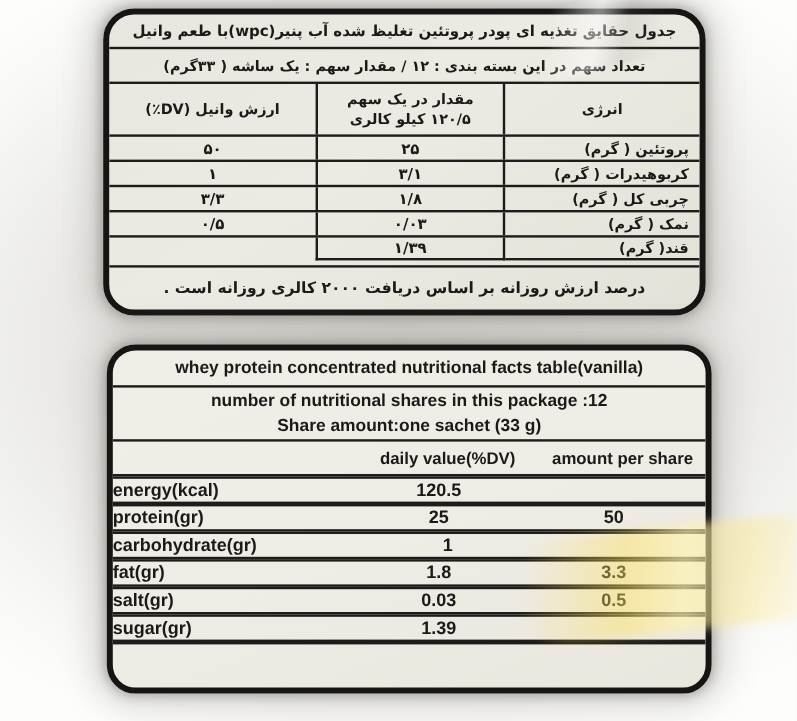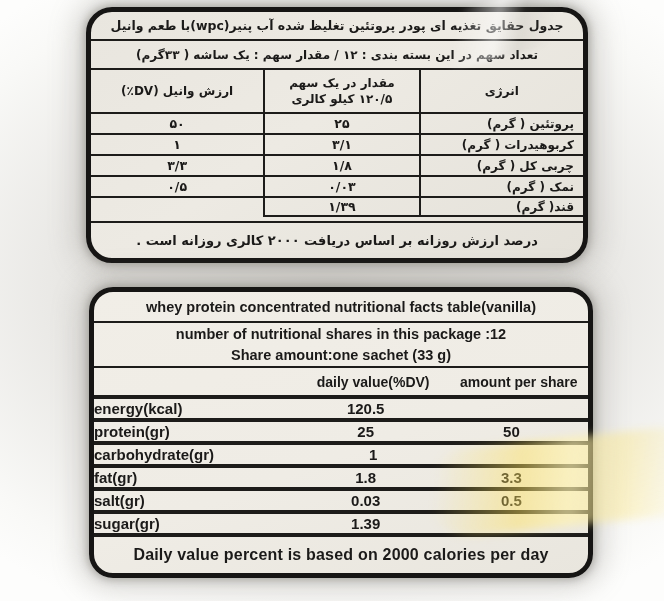--- a/index.html
+++ b/index.html
@@ -152,18 +152,17 @@
       <div class="ecell edv">0.5</div>
     </div>
     <div class="dsep"></div>
     <div class="en-row data">
       <div class="ecell elbl">sugar(gr)</div>
       <div class="ecell eamt">1.39</div>
       <div class="ecell edv"></div>
     </div>
     <div class="dsep"></div>
 
-    <div class="en-footer">Daily value percent is based on 2000 calories per day</div>
   </section>
 
   <div class="crease"></div>
   <div class="glare"></div>
 </div>
 
 </body></html>

